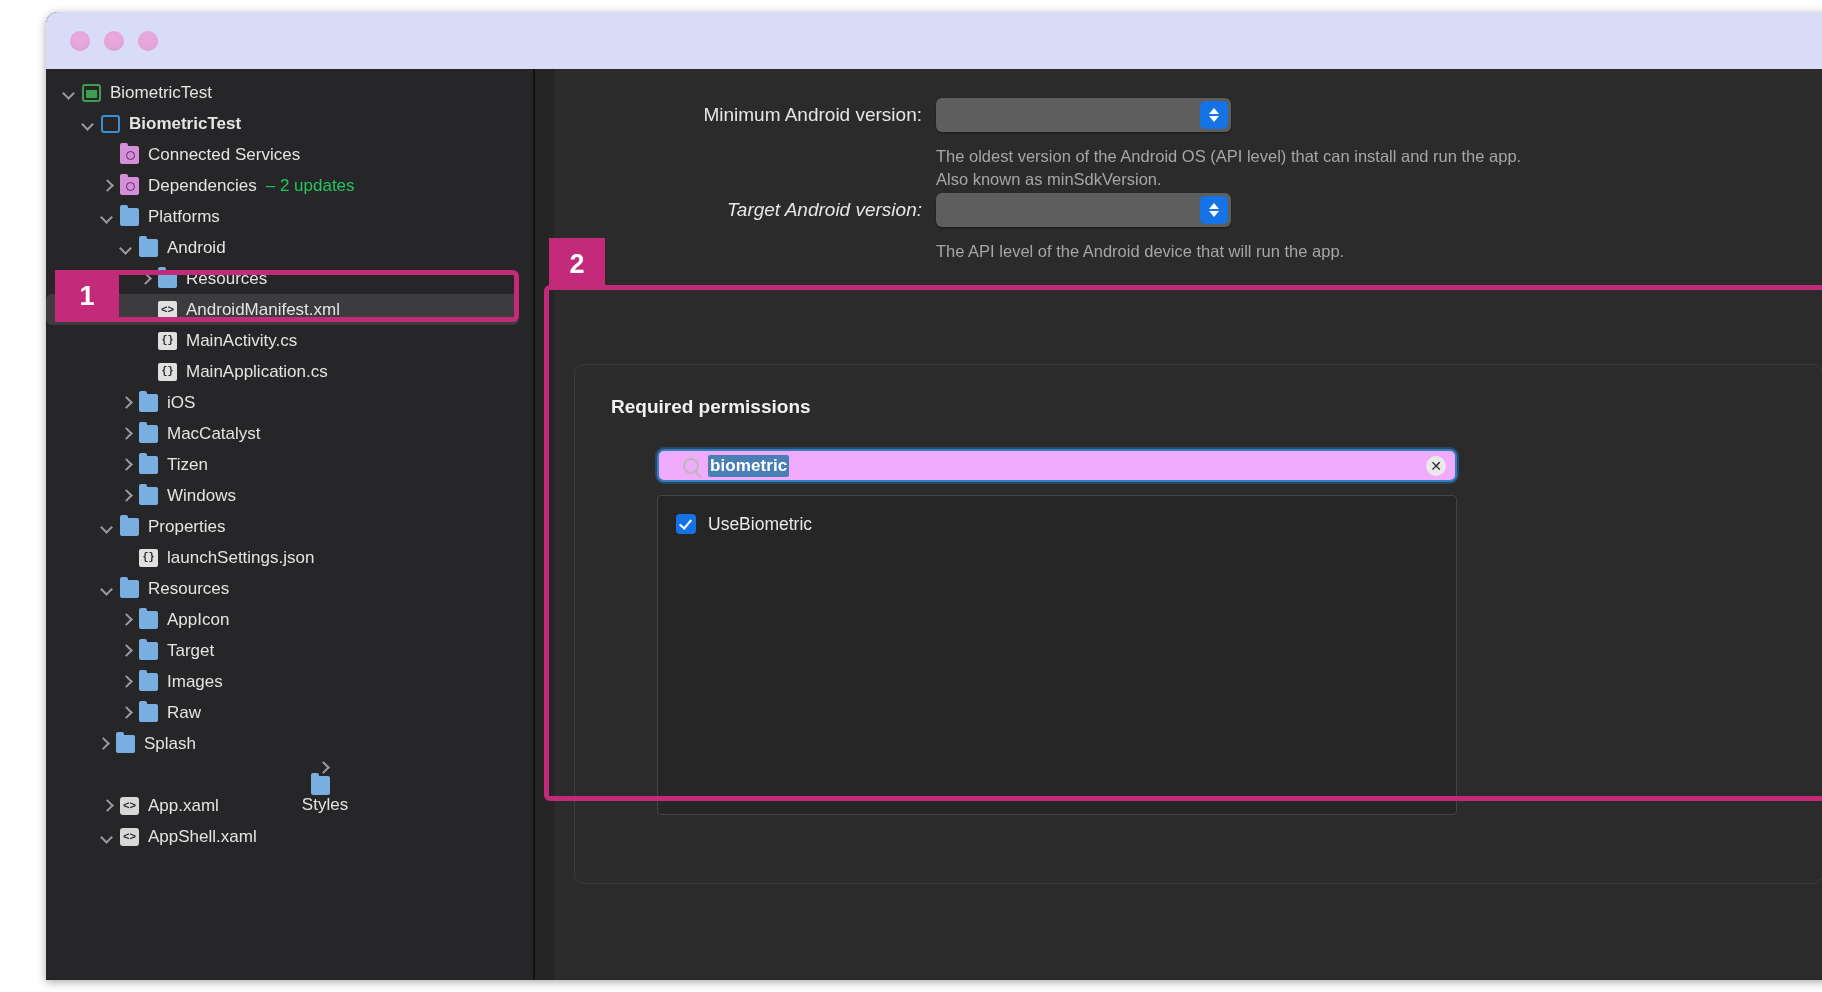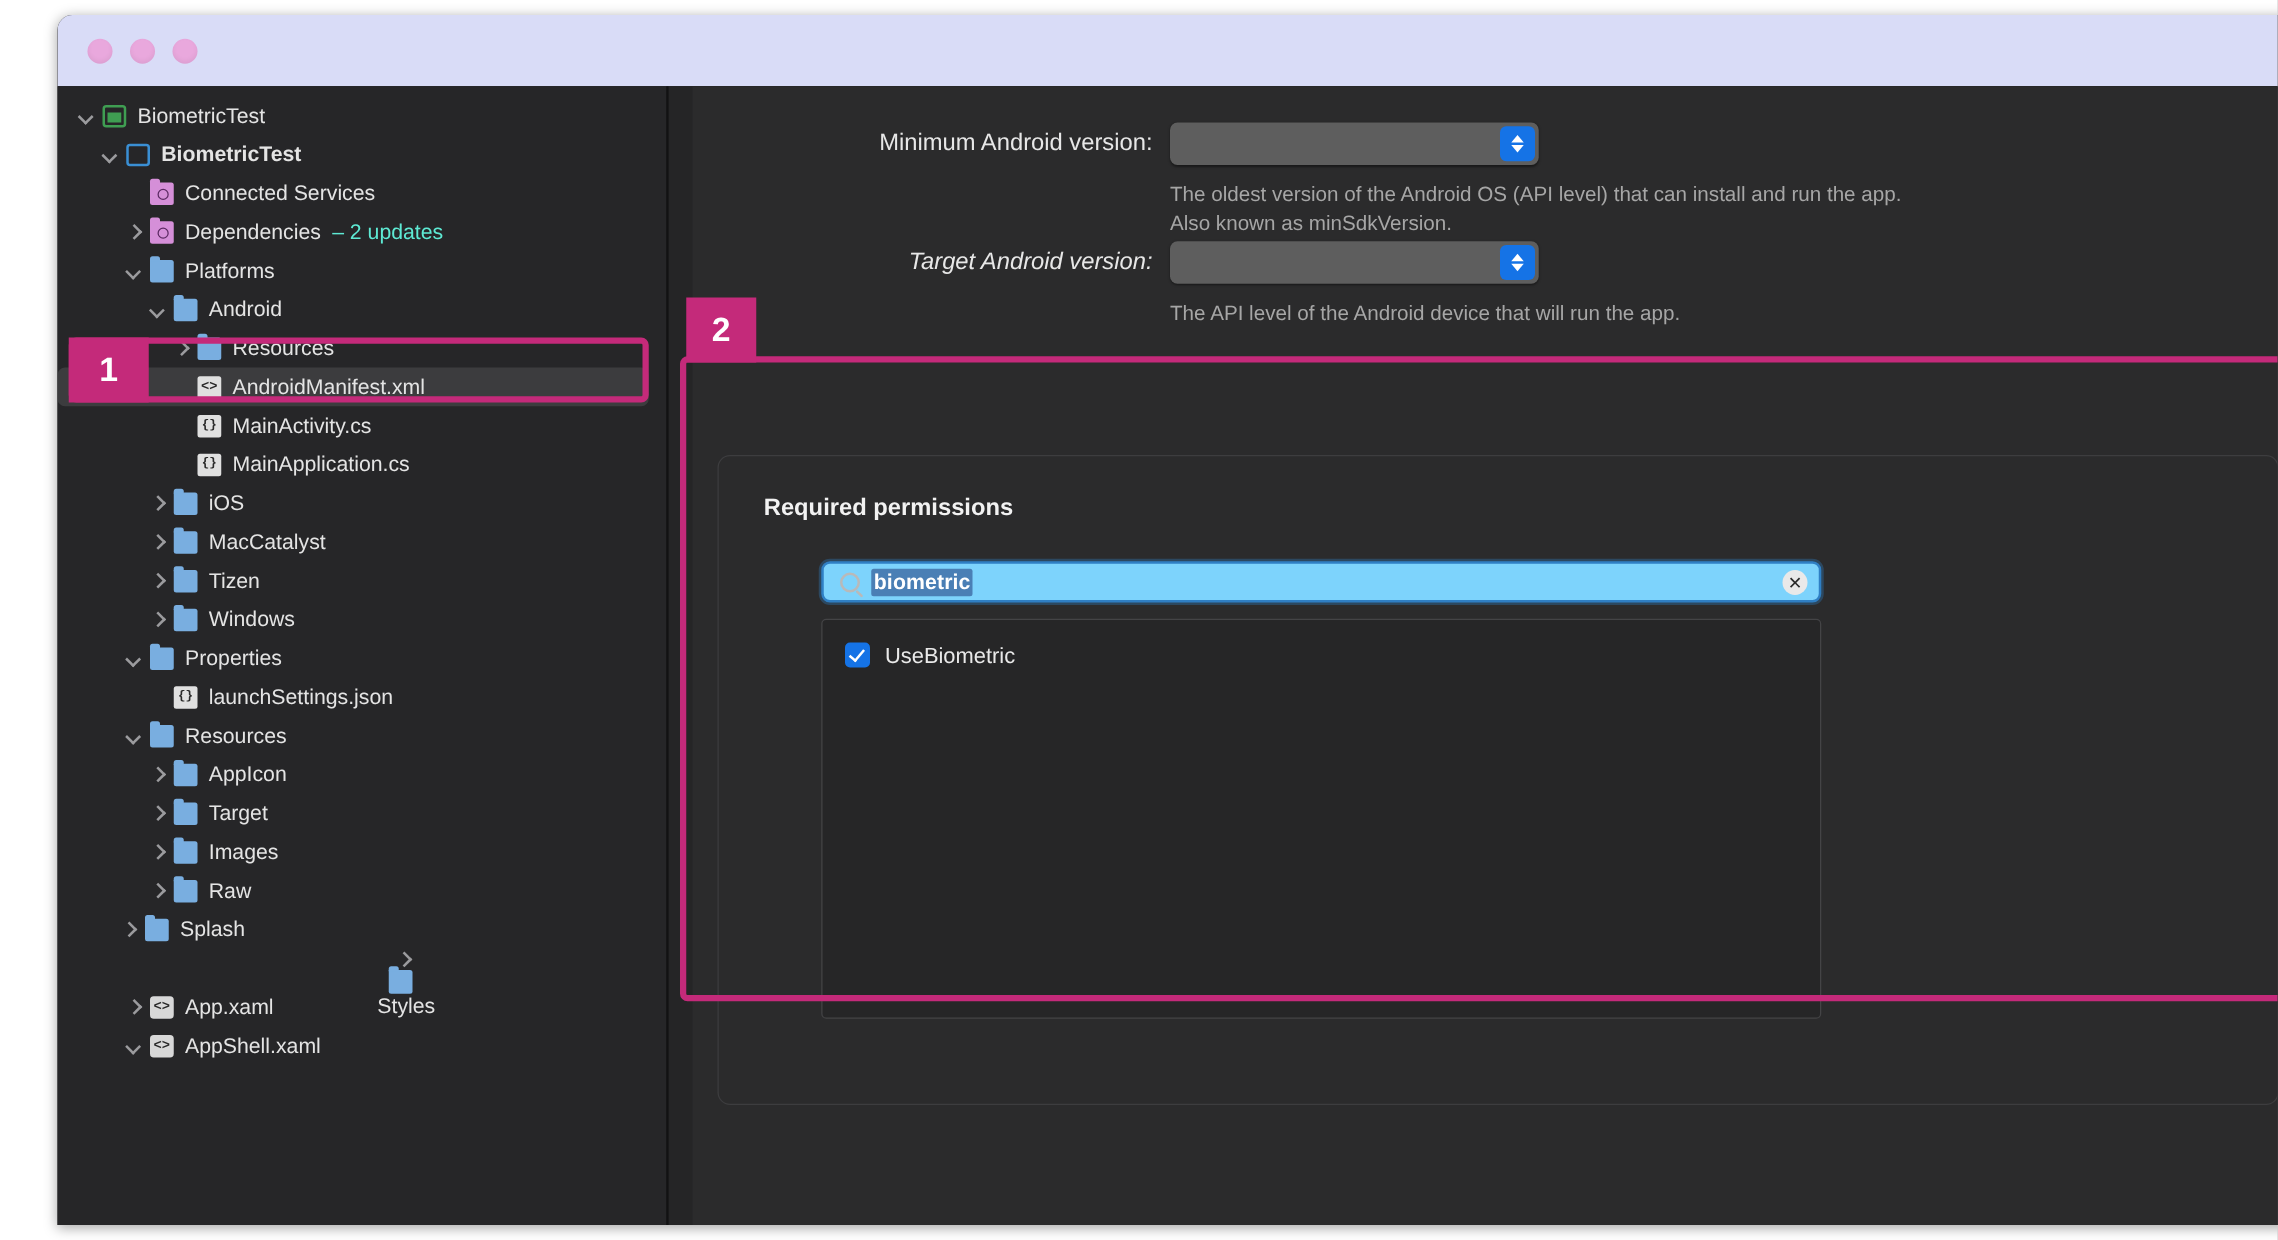--- a/index.html
+++ b/index.html
@@ -215,21 +215,21 @@
     color: #2a2a2a;
     font-size: 11px;
     font-weight: bold;
     display: flex;
     align-items: center;
     justify-content: center;
     font-family: "Liberation Mono", monospace;
   }
   .lbl { }
   .lbl.bold { font-weight: bold; }
-  .sub-note { color: #5eead4; margin-left: 9px; }
+  .sub-note { color: #22c55e; margin-left: 9px; }
 
   
   .content {
     position: absolute;
     left: 489px; top: 0;
     right: 0; bottom: 0;
     background: #252526;
     overflow: hidden;
   }
   .content-inner {
@@ -300,26 +300,26 @@
     position: absolute;
     left: 36px; top: 31px;
     color: #f2f2f2;
     font-size: 19px;
     font-weight: bold;
   }
   .perm-search {
     position: absolute;
     left: 82px; top: 84px;
     width: 800px; height: 33px;
-    background: #7dd3fc;
+    background: #f0abfc;
     border: 2px solid #2f7fc4;
     border-radius: 7px;
     display: flex;
     align-items: center;
-    padding: 0 10px;
+    padding: 0 21px;
     box-shadow: 0 0 0 2px rgba(47,127,196,0.35);
   }
   .search-icon {
     width: 16px; height: 16px;
     border: 2px solid #b9b9b9;
     border-radius: 50%;
     position: relative;
     flex: 0 0 16px;
     margin-right: 9px;
     margin-left: 3px;

